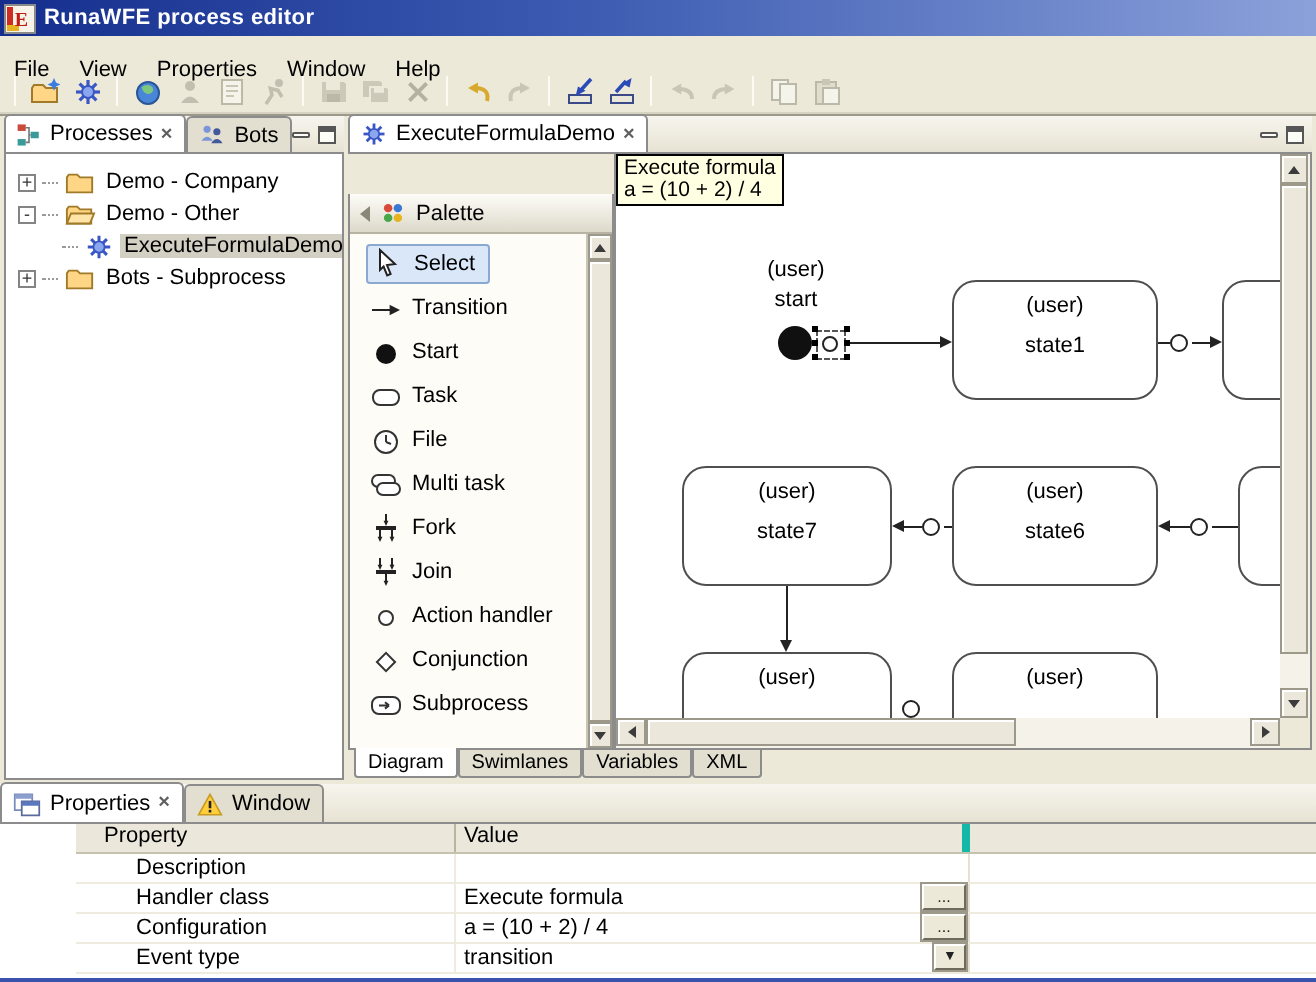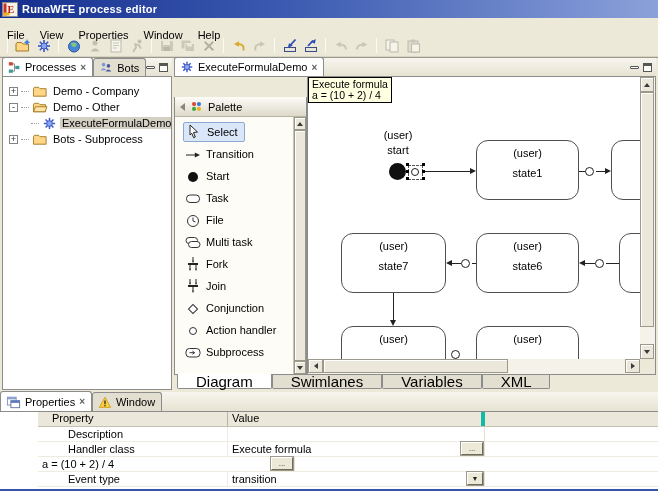--- a/index.html
+++ b/index.html
@@ -99,22 +99,22 @@
   .lbl{position:absolute;text-align:center;}
   #start-circle{position:absolute;width:17px;height:17px;background:#101010;border-radius:50%;}
   #sel-box{position:absolute;border:1px dashed #555;background:transparent;}
   .handle{position:absolute;width:3px;height:3px;background:#000;}
   #tooltip{position:absolute;background:#ffffe1;border:1px solid #000;padding:1px 3px;
     font-size:10.5px;line-height:11px;white-space:nowrap;z-index:5;}
 
   
   #editor-bottom-tabs{position:absolute;left:0;right:0;bottom:0;height:15px;display:flex;
     align-items:flex-start;padding-left:3px;background:#ece9d8;}
-  .btab{height:14px;padding:0 18px;border:1px solid #8c8c8c;border-top:none;
-    border-radius:0 0 2px 2px;background:#e2ded0;display:flex;align-items:center;font-size:15px;}
+  .btab{height:14px;padding:0 6px;border:1px solid #8c8c8c;border-top:none;
+    border-radius:0 0 2px 2px;background:#e2ded0;display:flex;align-items:center;font-size:10px;}
   .btab.selected{background:#fff;margin-top:-1px;height:15px;z-index:2;}
 
   
   #props-view{left:0;top:392px;width:658px;height:97px;}
   #props-tabbar{height:20px;}
   #props-tabbar .tab{height:19px;}
   #props-tabbar .tab.selected{height:20px;}
   #props-table{position:absolute;left:0;top:20px;right:0;bottom:0;background:#fff;overflow:hidden;padding-left:38px;}
   .phead{height:15px;display:flex;background:#ebe8db;border-bottom:1px solid #c6c2b0;}
   .phead .c1{width:190px;padding-left:14px;border-right:1px solid #b9b5a3;}
@@ -458,29 +458,29 @@
               <line x1="11" y1="1" x2="11" y2="4.5" stroke="#222"></line>
               <path d="M11 7 L9.8 4.4 H12.2 Z" fill="#222"></path>
               <rect x="3" y="7" width="10" height="2" fill="#222"></rect>
               <line x1="8" y1="9" x2="8" y2="12.5" stroke="#222"></line>
               <path d="M8 15 L6.8 12.4 H9.2 Z" fill="#222"></path>
             </svg>
           <span>Join</span>
         </div>
         <div class="pal-item">
           <svg width="16" height="16" viewBox="0 0 16 16">
+              <circle cx="8" cy="9" r="3.5" fill="#fff" stroke="#333"></circle>
+            </svg>
+          <span>Action handler</span>
+        </div>
+        <div class="pal-item">
+          <svg width="16" height="16" viewBox="0 0 16 16">
               <rect x="4.8" y="5.8" width="6.4" height="6.4" fill="#fff" stroke="#333" transform="rotate(45 8 9)"></rect>
             </svg>
           <span>Conjunction</span>
-        </div>
-        <div class="pal-item">
-          <svg width="16" height="16" viewBox="0 0 16 16">
-              <circle cx="8" cy="9" r="3.5" fill="#fff" stroke="#333"></circle>
-            </svg>
-          <span>Action handler</span>
         </div>
         <div class="pal-item">
           <svg width="16" height="16" viewBox="0 0 16 16">
               <rect x="1" y="4.5" width="14" height="8.5" rx="3.5" fill="#fff" stroke="#333"></rect>
               <path d="M4.5 8.7 h5 M9.5 8.7 l-2 -1.6 M9.5 8.7 l-2 1.6" stroke="#333" fill="none"></path>
             </svg>
           <span>Subprocess</span>
         </div>
       </div>
       <div class="sbar" id="pal-scroll">
@@ -638,20 +638,21 @@
           </div>
       </div>
       <div class="prow">
         <div class="c1">Handler class</div>
         <div class="c2">
             <span>Execute formula</span>
           <button class="cell-btn">...</button>
         </div>
       </div>
       <div class="prow">
+        <div class="c1">Configuration</div>
         <div class="c2">
             <span>a = (10 + 2) / 4</span>
           <button class="cell-btn">...</button>
         </div>
       </div>
       <div class="prow">
         <div class="c1">Event type</div>
         <div class="c2">
             <span>transition</span>
           <button class="cell-btn dd">▼</button>

